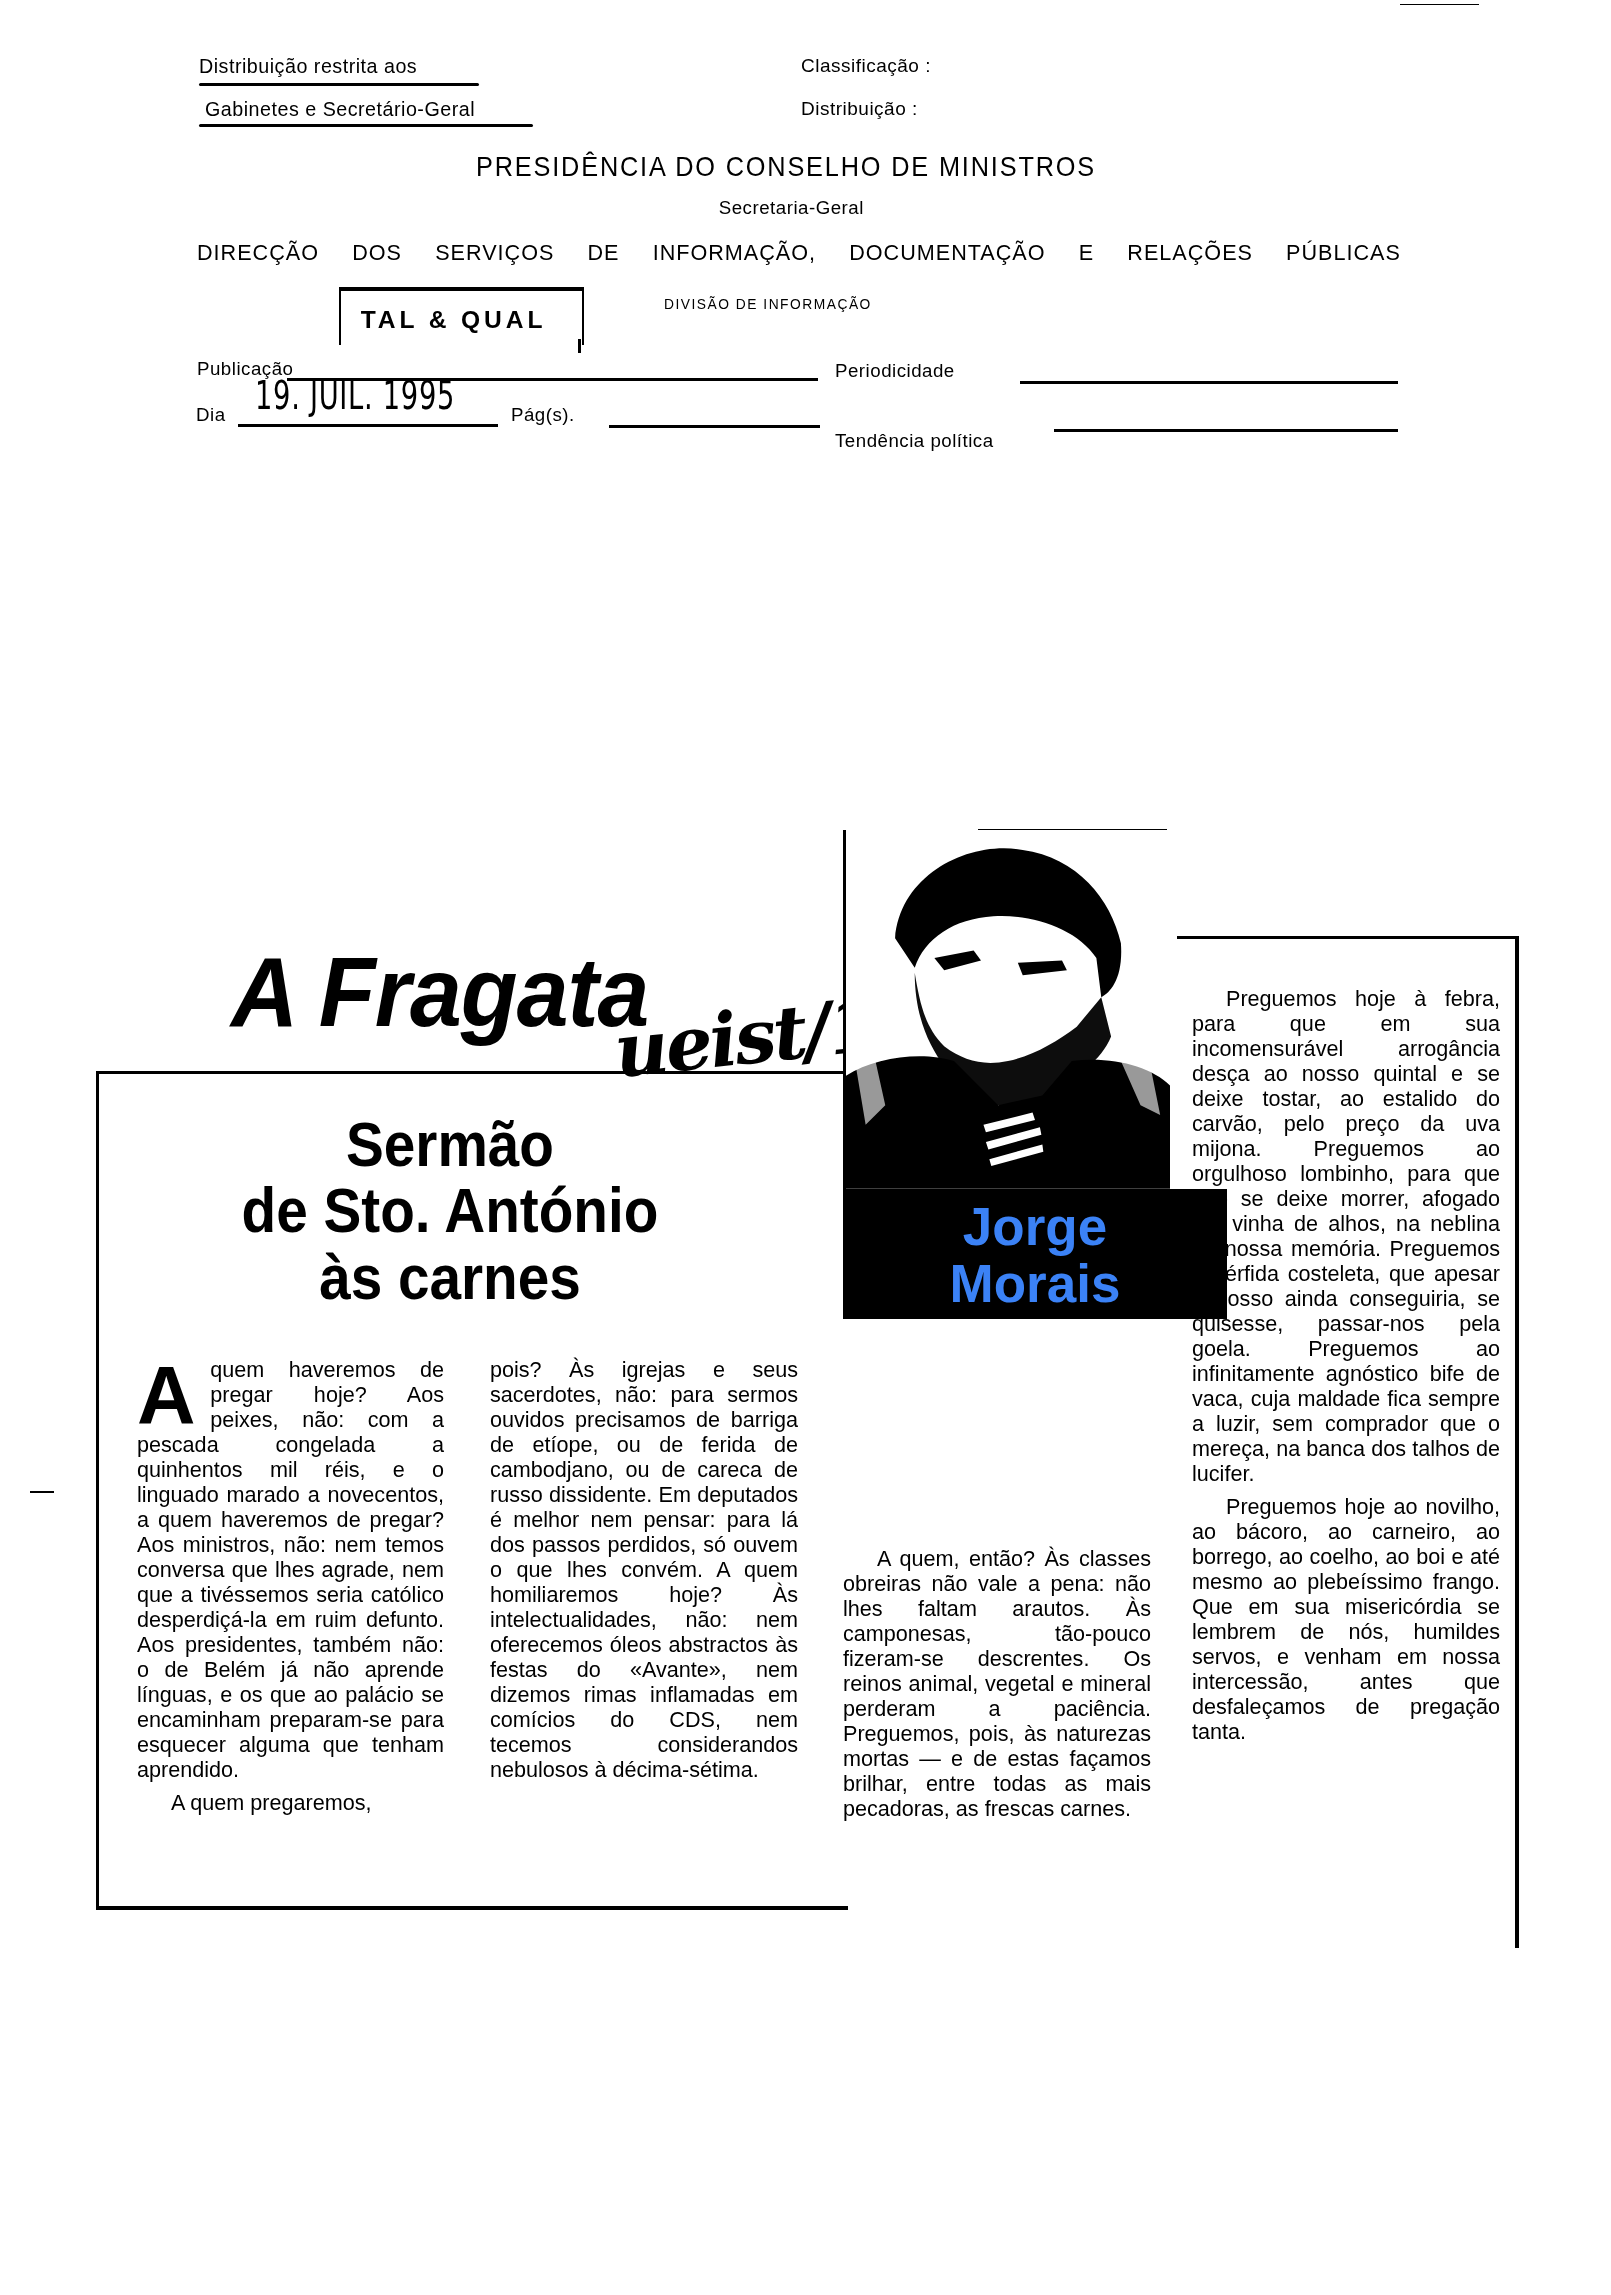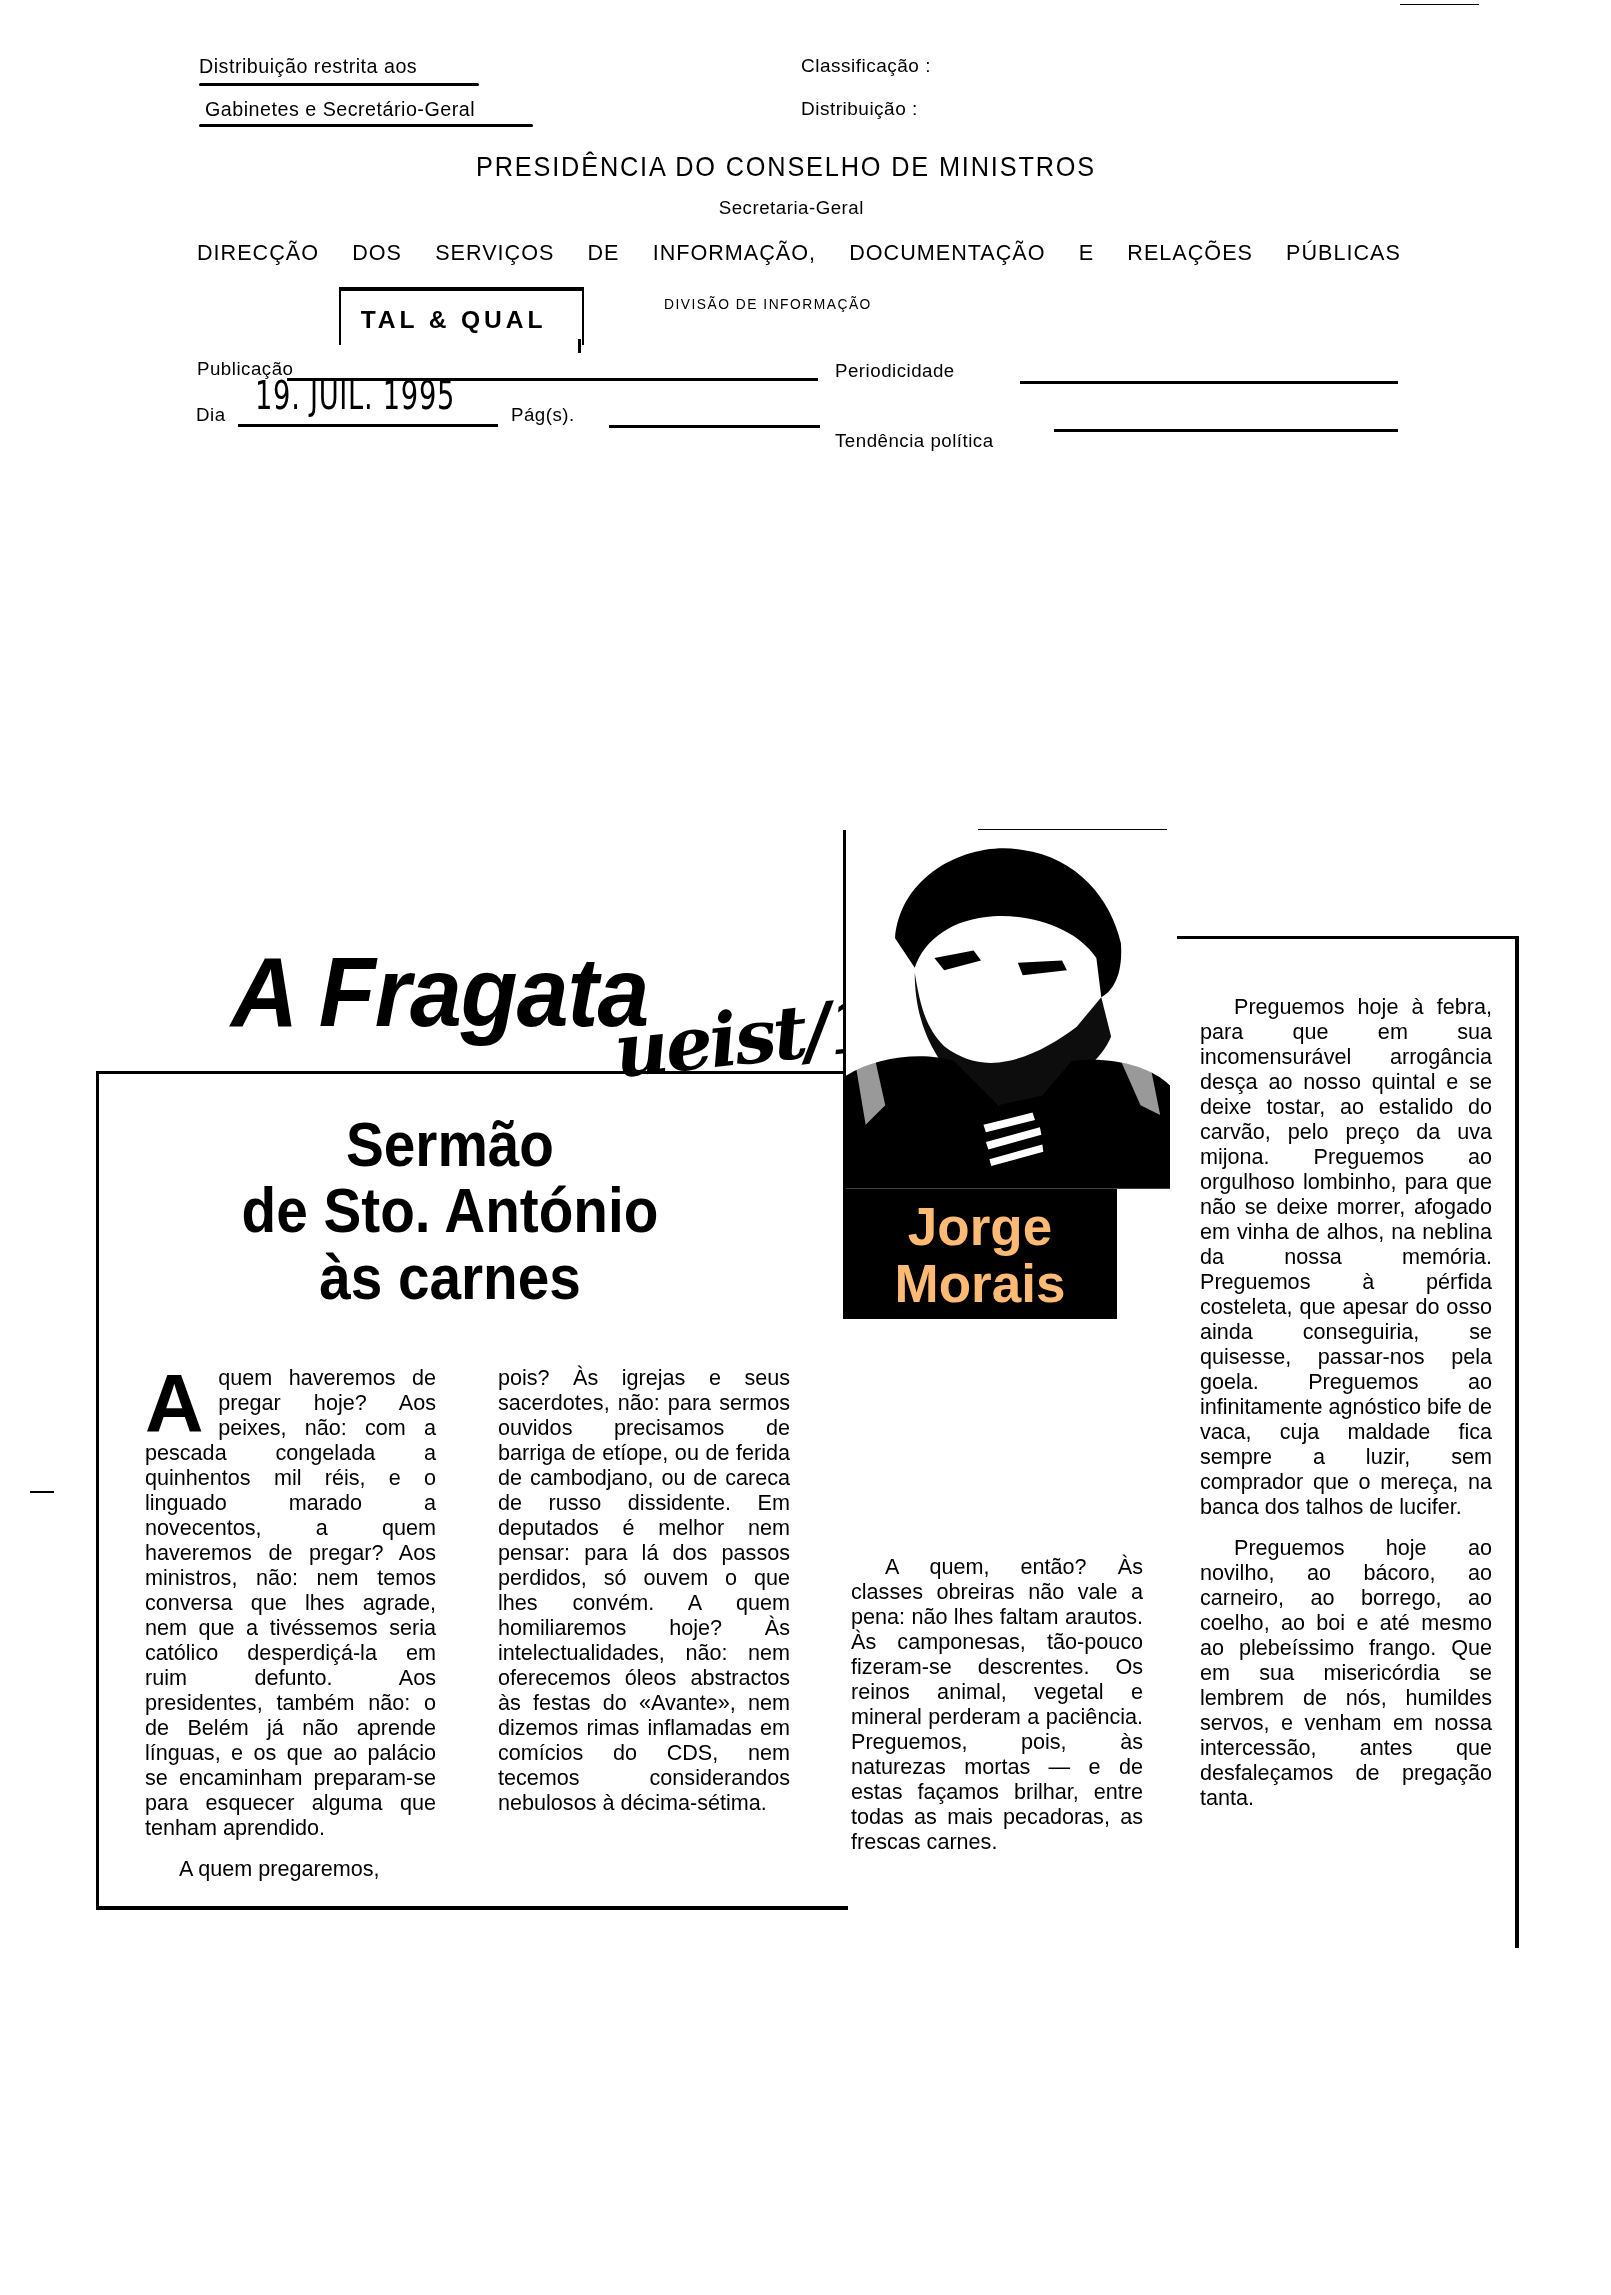--- a/index.html
+++ b/index.html
@@ -16,25 +16,25 @@
   .stamp-text { position:absolute; left:19.7px; top:14.7px; font-size:24.6px; font-weight:bold; letter-spacing:3.9px; }
   .divisao { position:absolute; left:664px; top:297px; font-size:13.8px; letter-spacing:1.5px; }
   .form-label { position:absolute; font-size:18.7px; letter-spacing:0.5px; }
   .form-line { position:absolute; height:2.5px; background:#000; }
   .handdate { position:absolute; font-family:"DejaVu Sans", sans-serif; font-size:39px; transform:scaleX(0.7); transform-origin:left; letter-spacing:1px; }
   .fragata { position:absolute; left:231px; top:936px; font-size:98px; font-weight:bold; font-style:italic; letter-spacing:-1px; transform:scaleX(0.95); transform-origin:left; }
   .handnote { position:absolute; left:614px; top:992px; font-family:"DejaVu Serif", serif; font-style:italic; font-size:74px; font-weight:bold; transform:rotate(-6deg); letter-spacing:-2.9px; }
   .box { position:absolute; left:96px; top:1071px; width:749px; height:832px; border-left:3.9px solid #000; border-top:3.9px solid #000; border-bottom:4.9px solid #000; }
   .headline { position:absolute; left:96px; width:708px; text-align:center; font-weight:bold; font-size:63px; line-height:1; transform:scaleX(0.9); }
   .col { position:absolute; font-size:21.6px; line-height:25px; text-align:justify; font-family:"Liberation Sans", sans-serif; }
-  .col p { margin:16px; }
+  .col p { margin:8px; }
   .col p.ind { text-indent:34px; }
   .dropcap { float:left; font-size:81px; line-height:69px; font-weight:bold; margin:3.9px 14.7px 0 0; font-family:"Liberation Sans", sans-serif; }
   .photo { position:absolute; left:843px; top:830px; width:324px; height:359px; background:#fff; border-left:3.9px solid #000; overflow:hidden; }
-  .byline { position:absolute; left:843px; top:1189px; width:274px; height:130px; background:#000; color:#fdba74; text-align:center; font-weight:bold; font-size:53px; line-height:57px; padding-top:8.8px; box-sizing:border-box; }
+  .byline { position:absolute; left:843px; top:1189px; width:384px; height:130px; background:#000; color:#3b82f6; text-align:center; font-weight:bold; font-size:53px; line-height:57px; padding-top:8.8px; box-sizing:border-box; }
   .vline { position:absolute; background:#000; }
   .hline { position:absolute; background:#000; }
 </style>
 </head>
 <body>
 
 <div class="abs hdr-italic" style="left:199px; top:55px;">Distribuição restrita aos</div>
 <div class="hdr-rule" style="left:199px; top:83px; width:280px;"></div>
 <div class="abs hdr-italic" style="left:205px; top:98px;">Gabinetes e Secretário-Geral</div>
 <div class="hdr-rule" style="left:199px; top:124px; width:334px;"></div>

